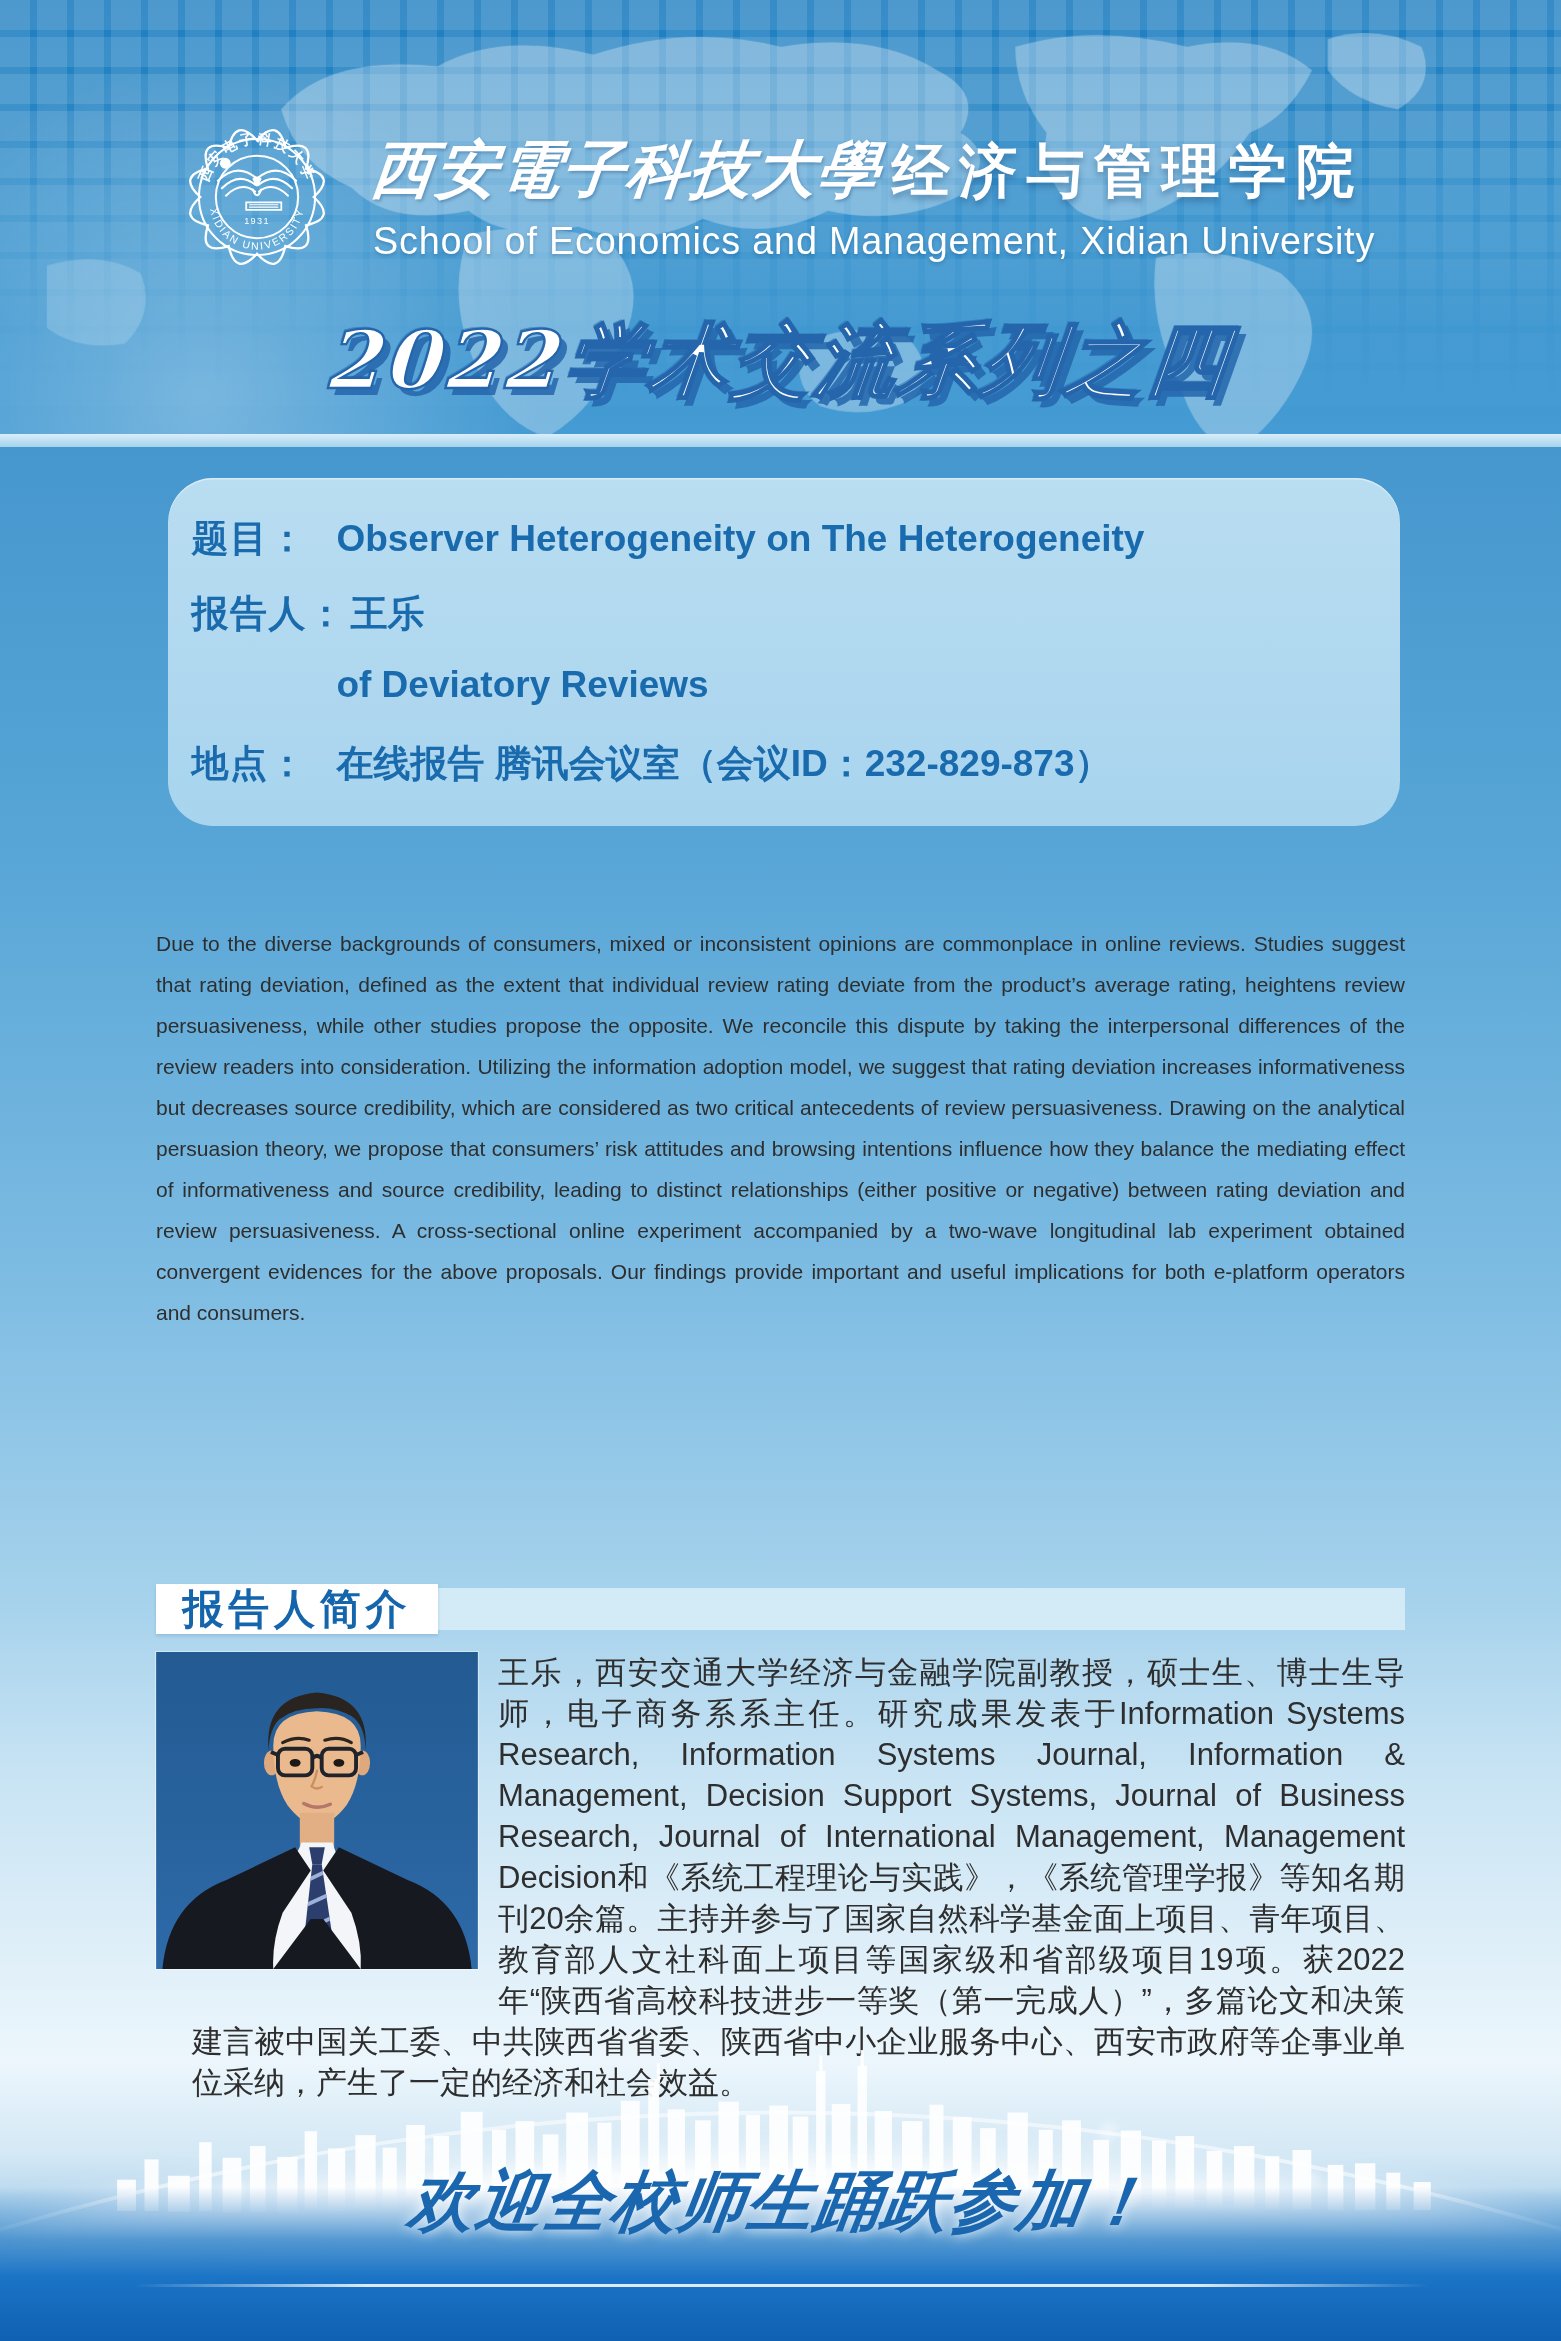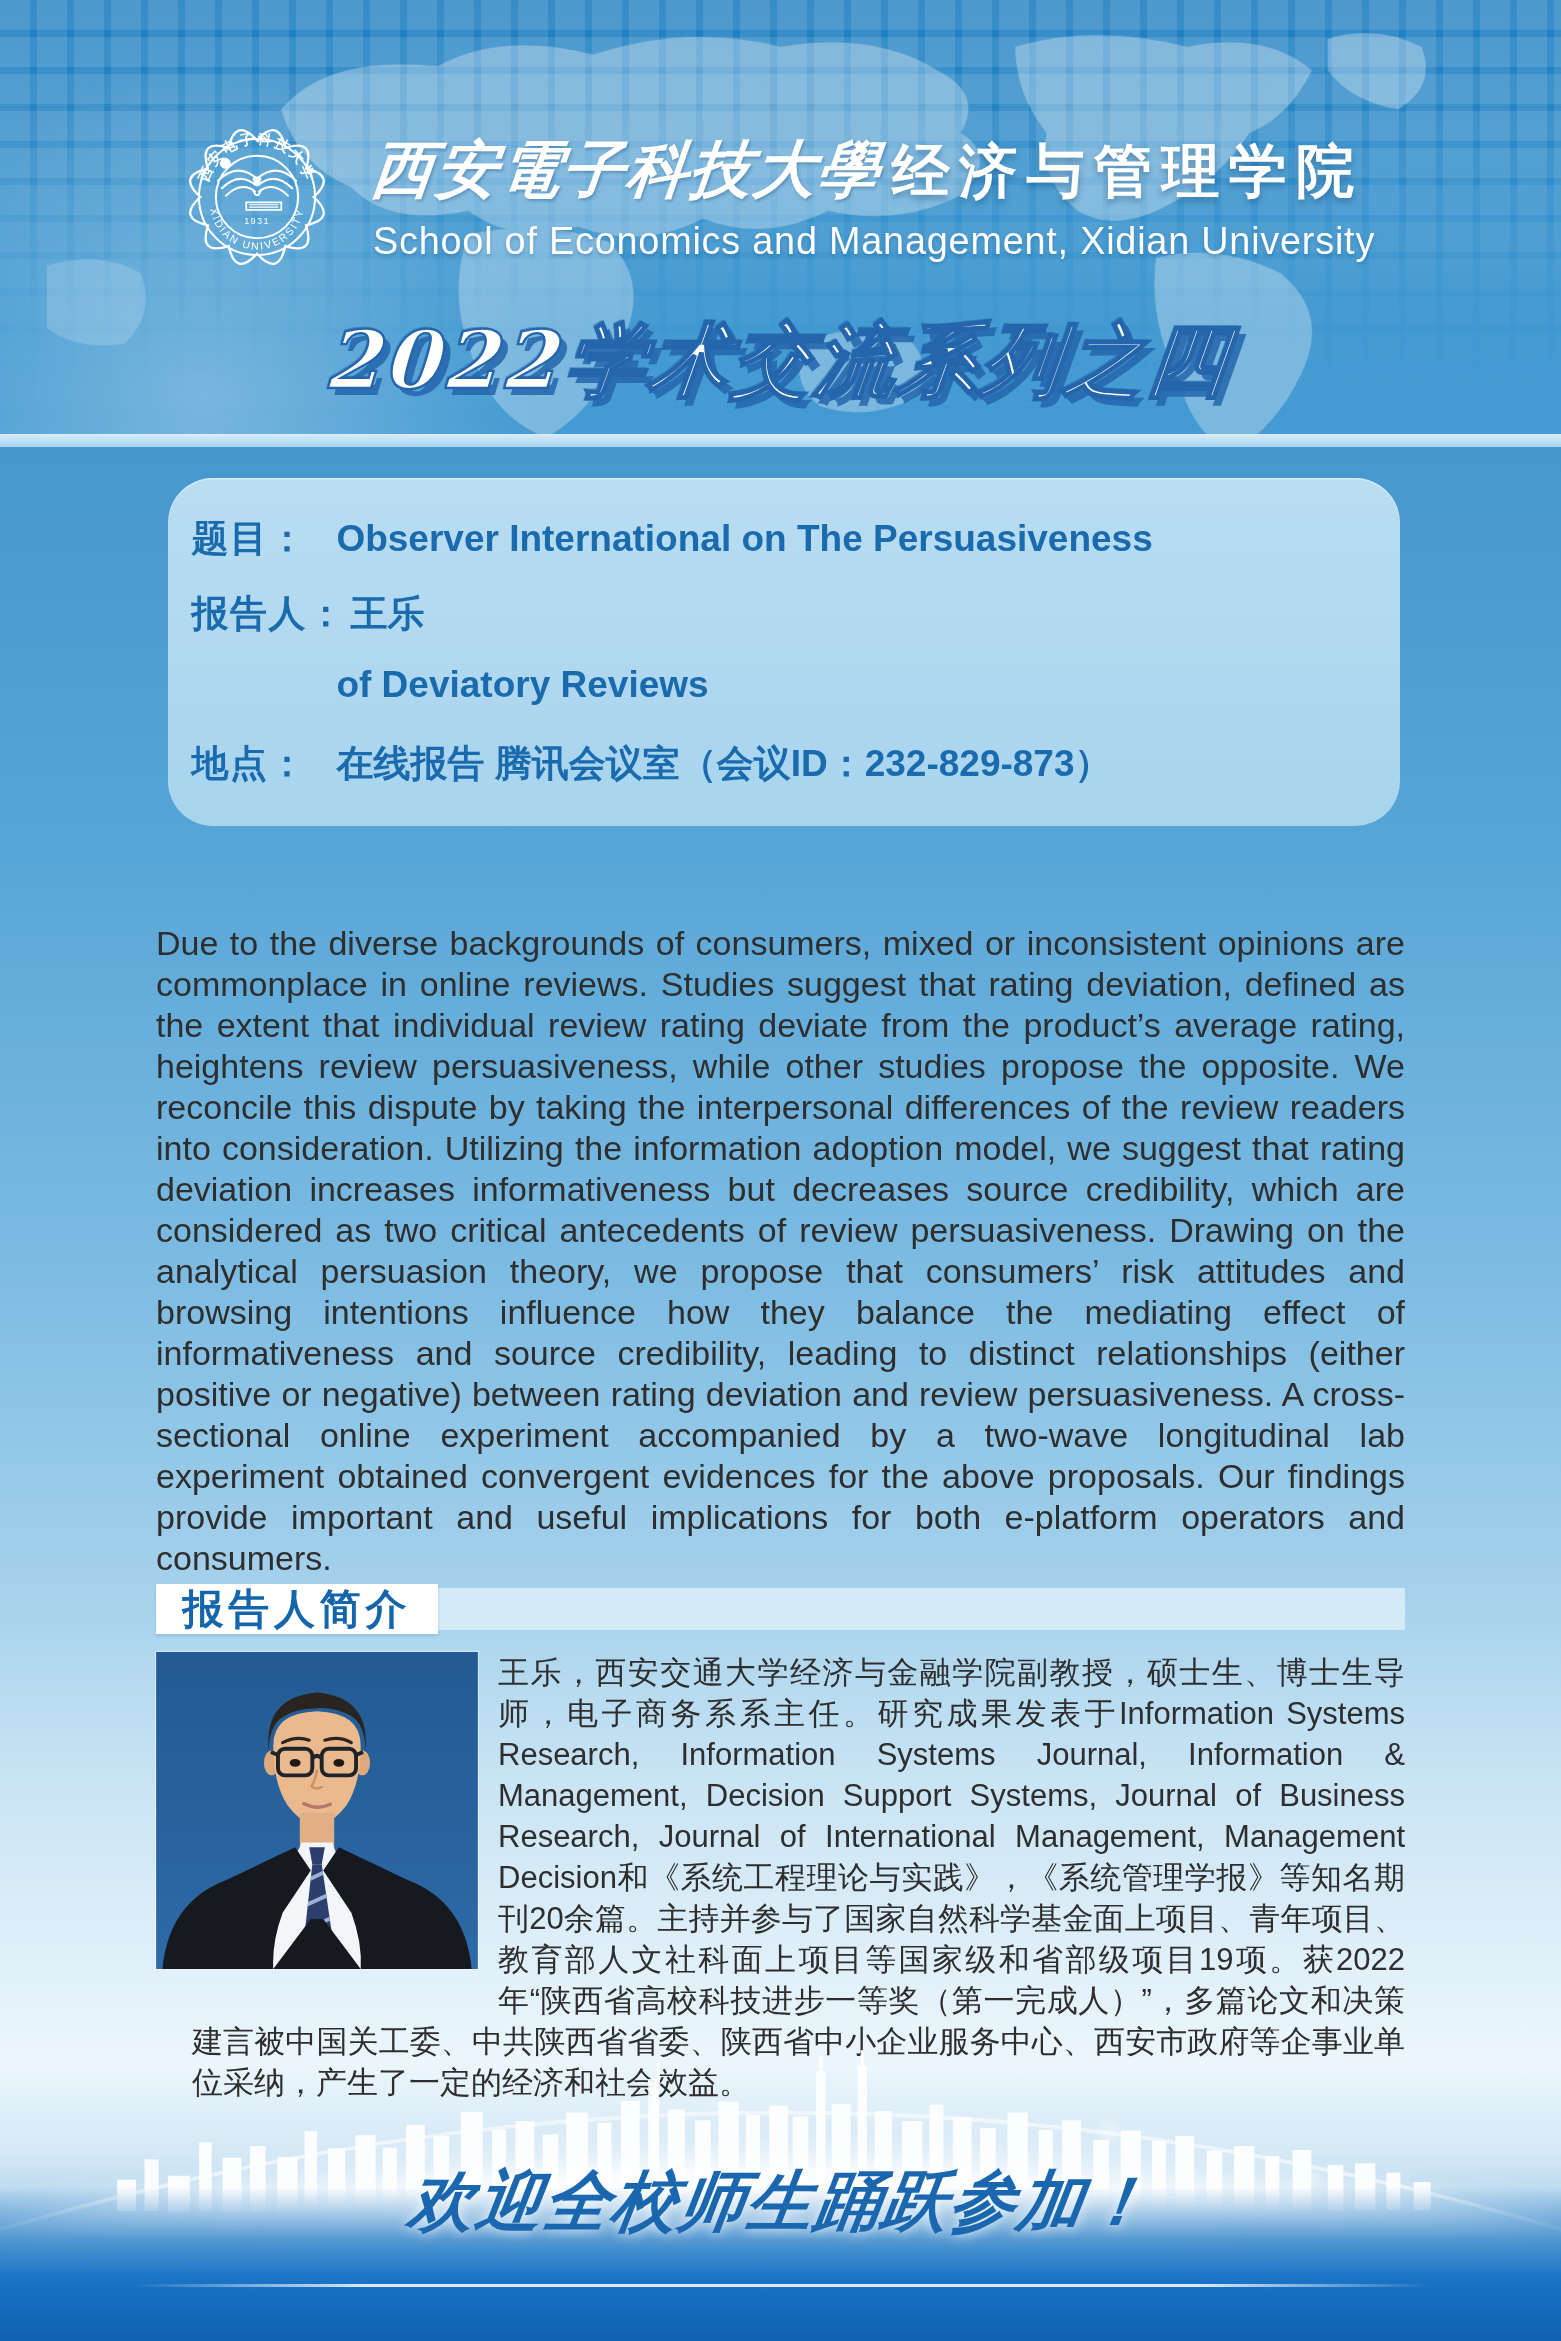--- a/index.html
+++ b/index.html
@@ -47,21 +47,21 @@
   
   .sec-head{position:absolute;left:156px;width:1249px;height:50px;}
   .sec-strip{position:absolute;left:0;right:0;top:3.9px;bottom:3.9px;background:#d3eaf7;}
   .sec-white{position:absolute;left:0;top:0;bottom:0;background:#ffffff;display:flex;align-items:center;
     justify-content:center;padding:0 26.6px;box-shadow:0 1.6px 3.1px rgba(30,90,140,.18);}
   .sec-white span{font-size:41px;font-weight:800;color:#1465ab;letter-spacing:4.7px;white-space:nowrap;}
   #sec-abstract{top:853px;}
   #sec-speaker{top:1584px;}
   
   .abstract{position:absolute;left:156px;top:923px;width:1249px;margin:0;
-    font-size:34px;line-height:41px;color:#2e2e2e;text-align:justify;}
+    font-size:21px;line-height:41px;color:#2e2e2e;text-align:justify;}
   .bio{position:absolute;left:156px;top:1652px;width:1249px;}
   .photo{float:left;width:322px;height:317px;margin:0 20px 50px 0;box-shadow:0 0 0 0.8px rgba(255,255,255,.5);}
   .bio p{margin:0;font-size:31px;line-height:41px;color:#2e2e2e;text-align:justify;padding-left:36px;}
   
   .skyline{position:absolute;left:0;top:2046px;}
   .welcome{position:absolute;left:0;top:2157px;width:1562px;text-align:center;z-index:5;
     font-family:"DejaVu Serif",serif;font-style:italic;font-weight:800;font-size:66px;letter-spacing:1.6px;
     color:#1a67b0;transform:skewX(-8deg);text-shadow:0 0 12.5px rgba(255,255,255,.9);white-space:nowrap;}
   .deep{position:absolute;left:0;top:2187px;width:1562px;height:155px;z-index:3;
     background:linear-gradient(180deg,rgba(42,127,198,0) 0%,rgba(42,127,198,.8) 34%,#1b74c6 58%,#0f60b2 100%);}
@@ -129,21 +129,21 @@
     </div>
     <div class="school-en">School of Economics and Management, Xidian University</div>
     <div class="series">2022学术交流系列之四</div>
   </div>
 
   <div class="band"></div>
 
   <div class="info-box">
     <div class="info-row">
       <span class="lbl">题目：</span>
-      <span>Observer International on The Persuasiveness</span>
+      <span>Observer Heterogeneity on The Heterogeneity</span>
     </div>
     <div class="info-row">
       <span class="lbl wide">报告人：</span>
       <span>王乐</span>
     </div>
     <div class="info-row title-cont">
       <span>of Deviatory Reviews</span>
     </div>
     <div class="info-row">
       <span class="lbl">地点：</span>

